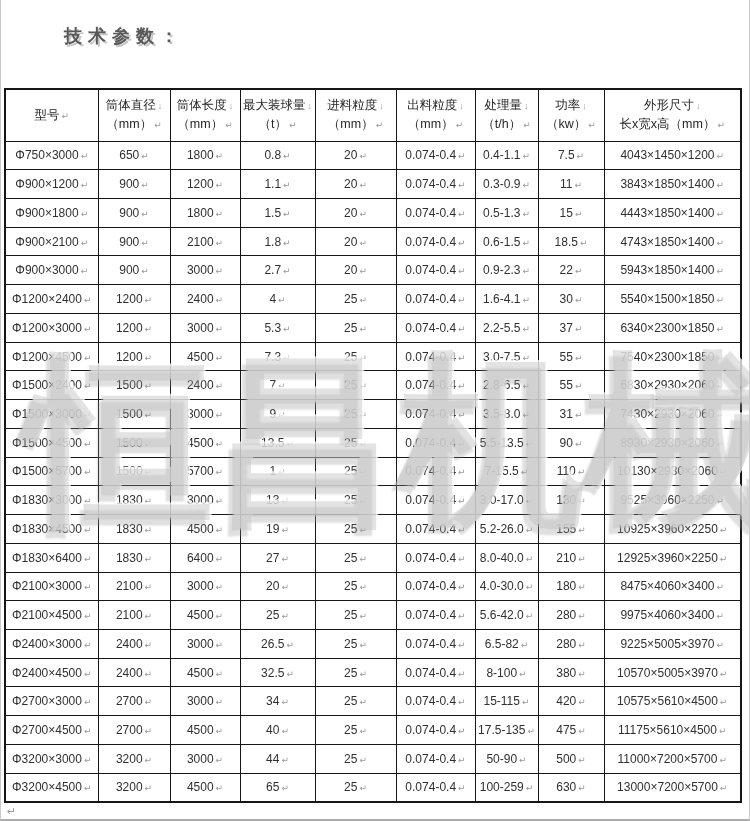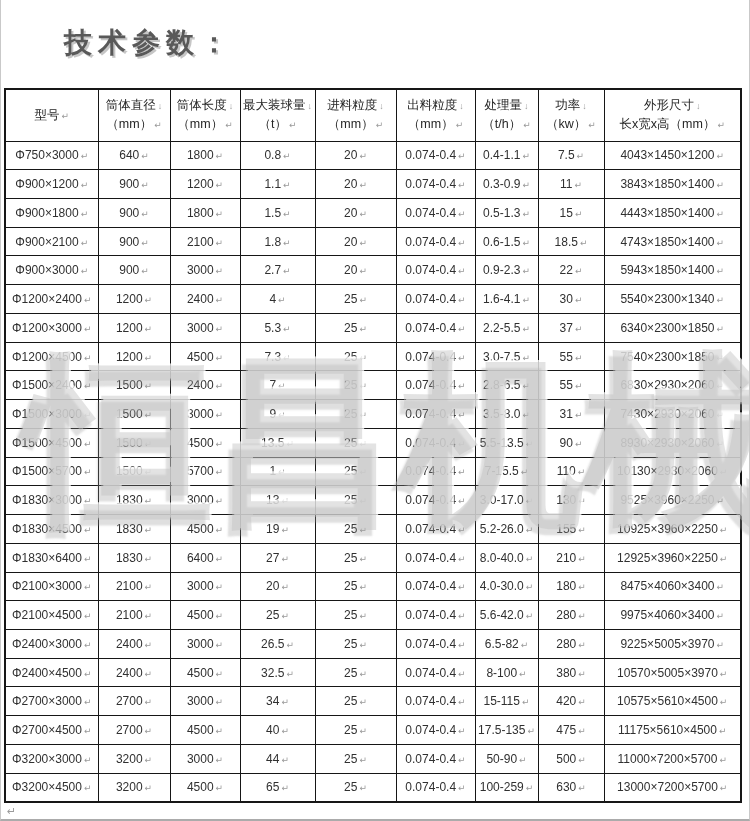--- a/index.html
+++ b/index.html
@@ -9,21 +9,21 @@
     background:#ffffff;
     position:relative;
     overflow:hidden;
     font-family:"Liberation Sans","DejaVu Sans",sans-serif;
     border-left:1px solid #c9c9c9;
     border-right:1px solid #c9c9c9;
     border-bottom:2px solid #ababab;
   }
   .doc-title {
     position:absolute; left:63px; top:24px;
-    font-size:28px; font-weight:bold;
+    font-size:18px; font-weight:bold;
     color:#595959; letter-spacing:6px;
     text-shadow:2px 2px 0 #c6c6c6;
     white-space:nowrap;
   }
   table.specs {
     position:absolute; left:3px; top:88px;
     width:736px; height:715px;
     border-collapse:collapse; table-layout:fixed;
     border:2px solid #161616;
   }
@@ -118,21 +118,21 @@
         </th>
         <th>
           <div class="hline"><span>外形尺寸</span><span class="mark">↓</span></div>
           <div class="hline"><span>长x宽x高（mm）</span><span class="mark">↵</span></div>
         </th>
       </tr>
     </thead>
   <tbody>
       <tr>
         <td><span>Φ750×3000</span><span class="mark">↵</span></td>
-        <td><span>640</span><span class="mark">↵</span></td>
+        <td><span>650</span><span class="mark">↵</span></td>
         <td><span>1800</span><span class="mark">↵</span></td>
         <td><span>0.8</span><span class="mark">↵</span></td>
         <td><span>20</span><span class="mark">↵</span></td>
         <td><span>0.074-0.4</span><span class="mark">↵</span></td>
         <td><span>0.4-1.1</span><span class="mark">↵</span></td>
         <td><span>7.5</span><span class="mark">↵</span></td>
         <td><span>4043×1450×1200</span><span class="mark">↵</span></td>
       </tr>
       <tr>
         <td><span>Φ900×1200</span><span class="mark">↵</span></td>
@@ -180,21 +180,21 @@
       </tr>
       <tr>
         <td><span>Φ1200×2400</span><span class="mark">↵</span></td>
         <td><span>1200</span><span class="mark">↵</span></td>
         <td><span>2400</span><span class="mark">↵</span></td>
         <td><span>4</span><span class="mark">↵</span></td>
         <td><span>25</span><span class="mark">↵</span></td>
         <td><span>0.074-0.4</span><span class="mark">↵</span></td>
         <td><span>1.6-4.1</span><span class="mark">↵</span></td>
         <td><span>30</span><span class="mark">↵</span></td>
-        <td><span>5540×2300×1340</span><span class="mark">↵</span></td>
+        <td><span>5540×1500×1850</span><span class="mark">↵</span></td>
       </tr>
       <tr>
         <td><span>Φ1200×3000</span><span class="mark">↵</span></td>
         <td><span>1200</span><span class="mark">↵</span></td>
         <td><span>3000</span><span class="mark">↵</span></td>
         <td><span>5.3</span><span class="mark">↵</span></td>
         <td><span>25</span><span class="mark">↵</span></td>
         <td><span>0.074-0.4</span><span class="mark">↵</span></td>
         <td><span>2.2-5.5</span><span class="mark">↵</span></td>
         <td><span>37</span><span class="mark">↵</span></td>

